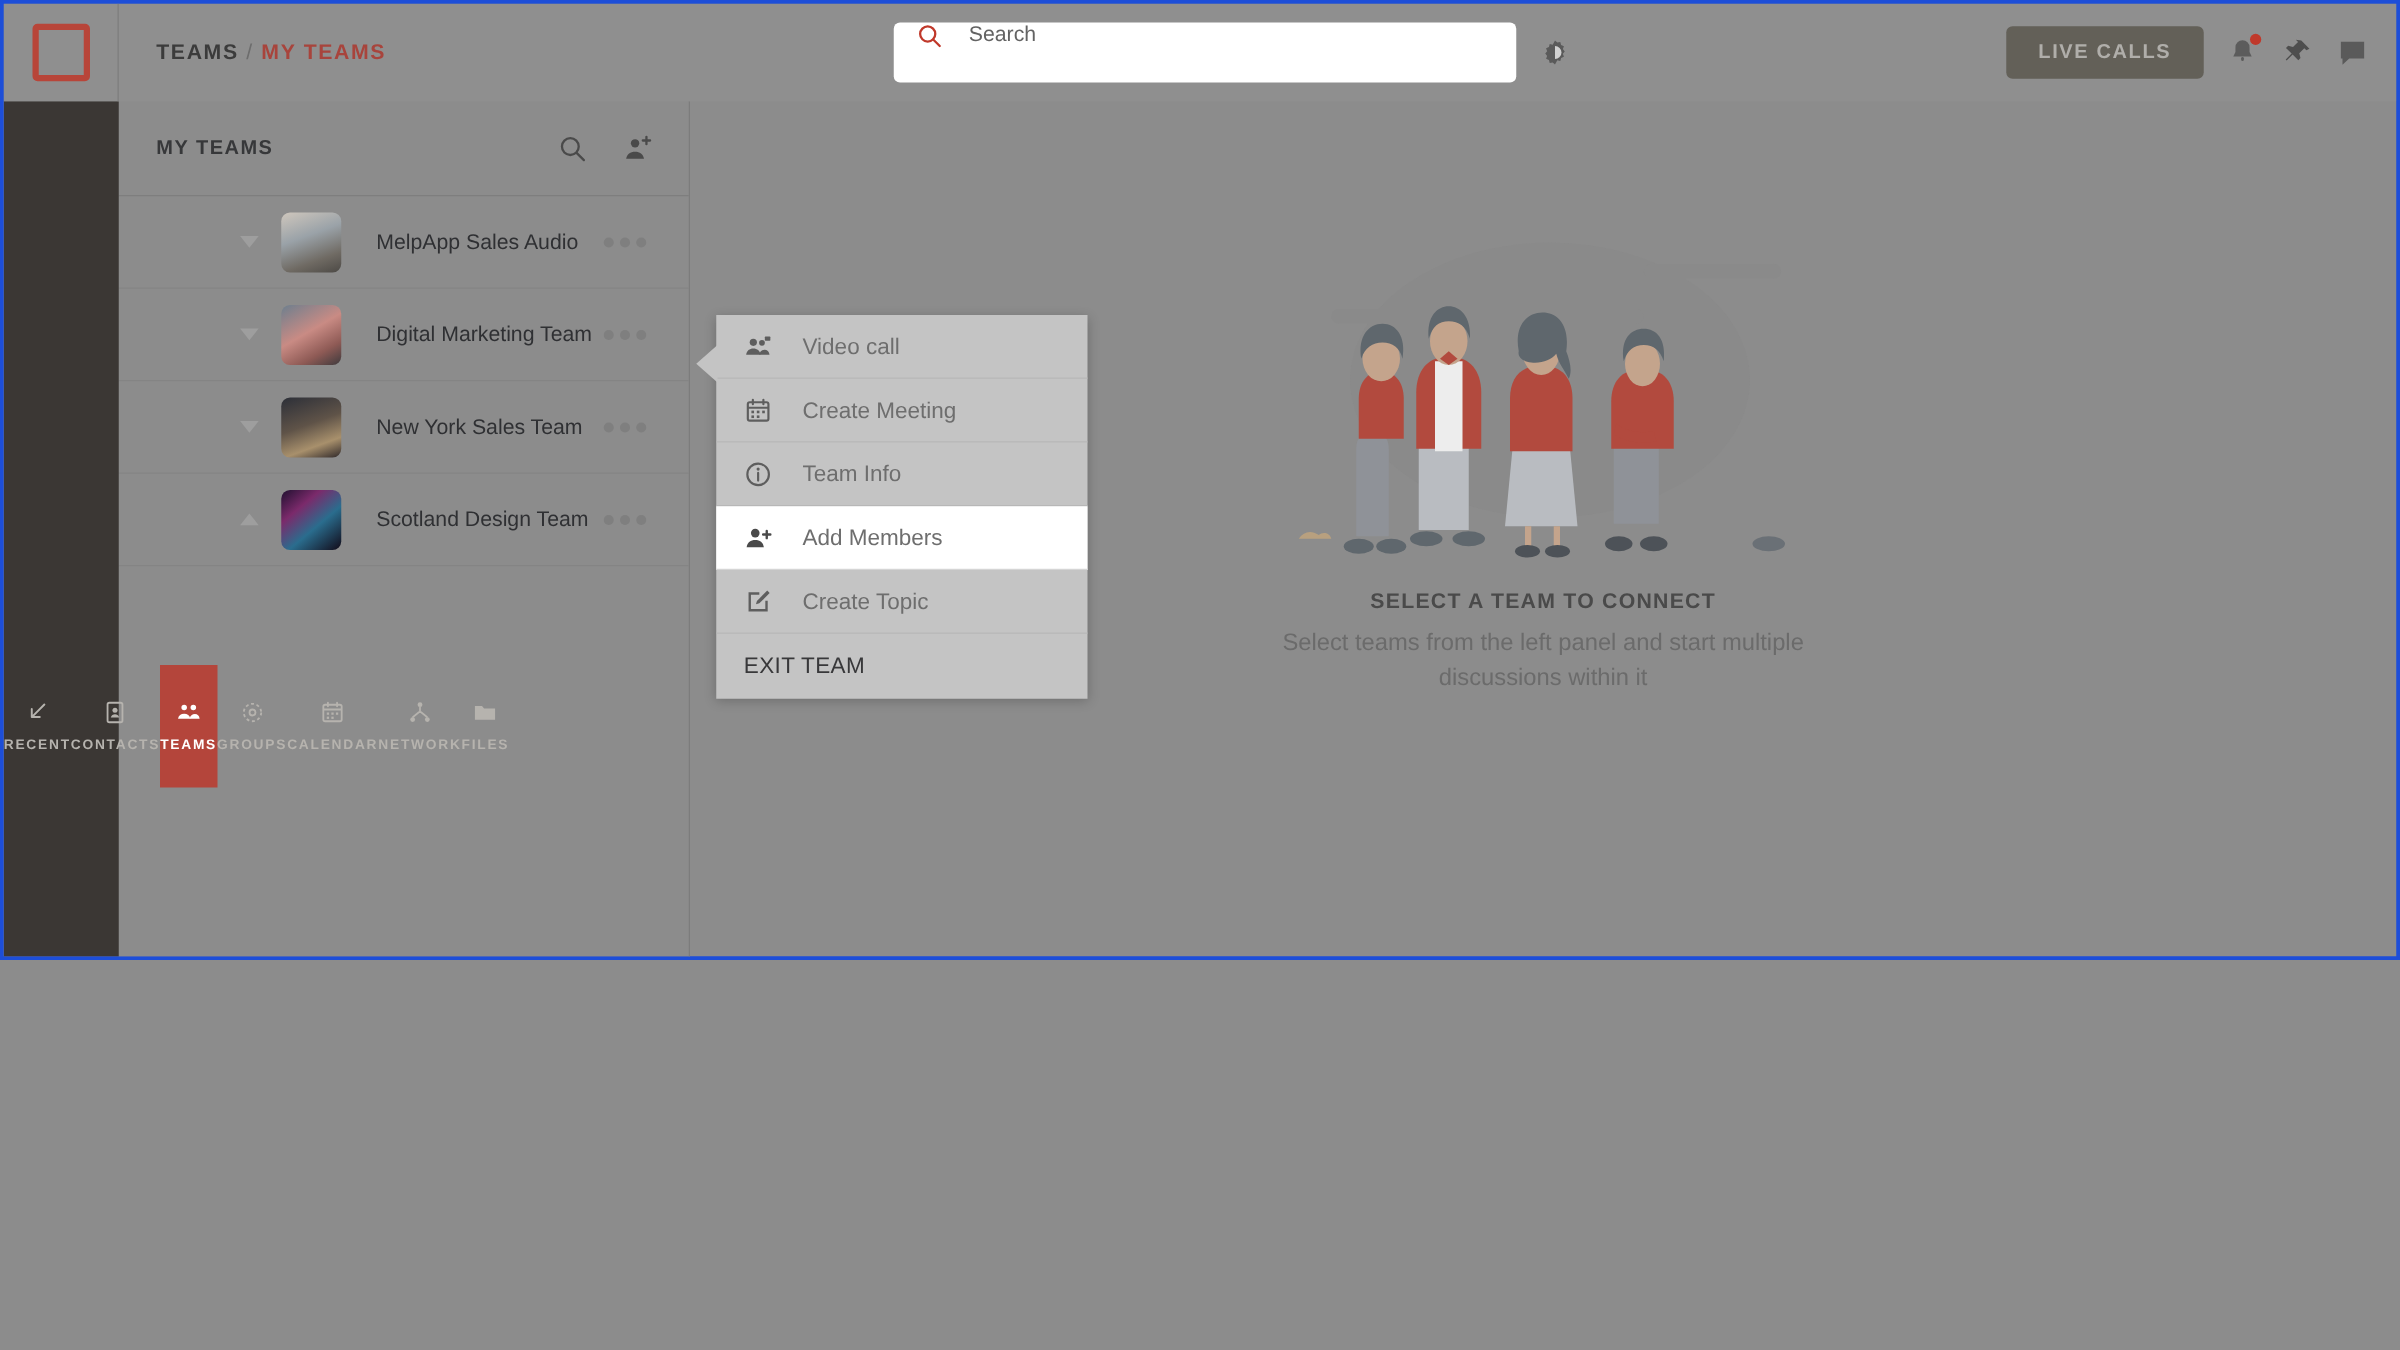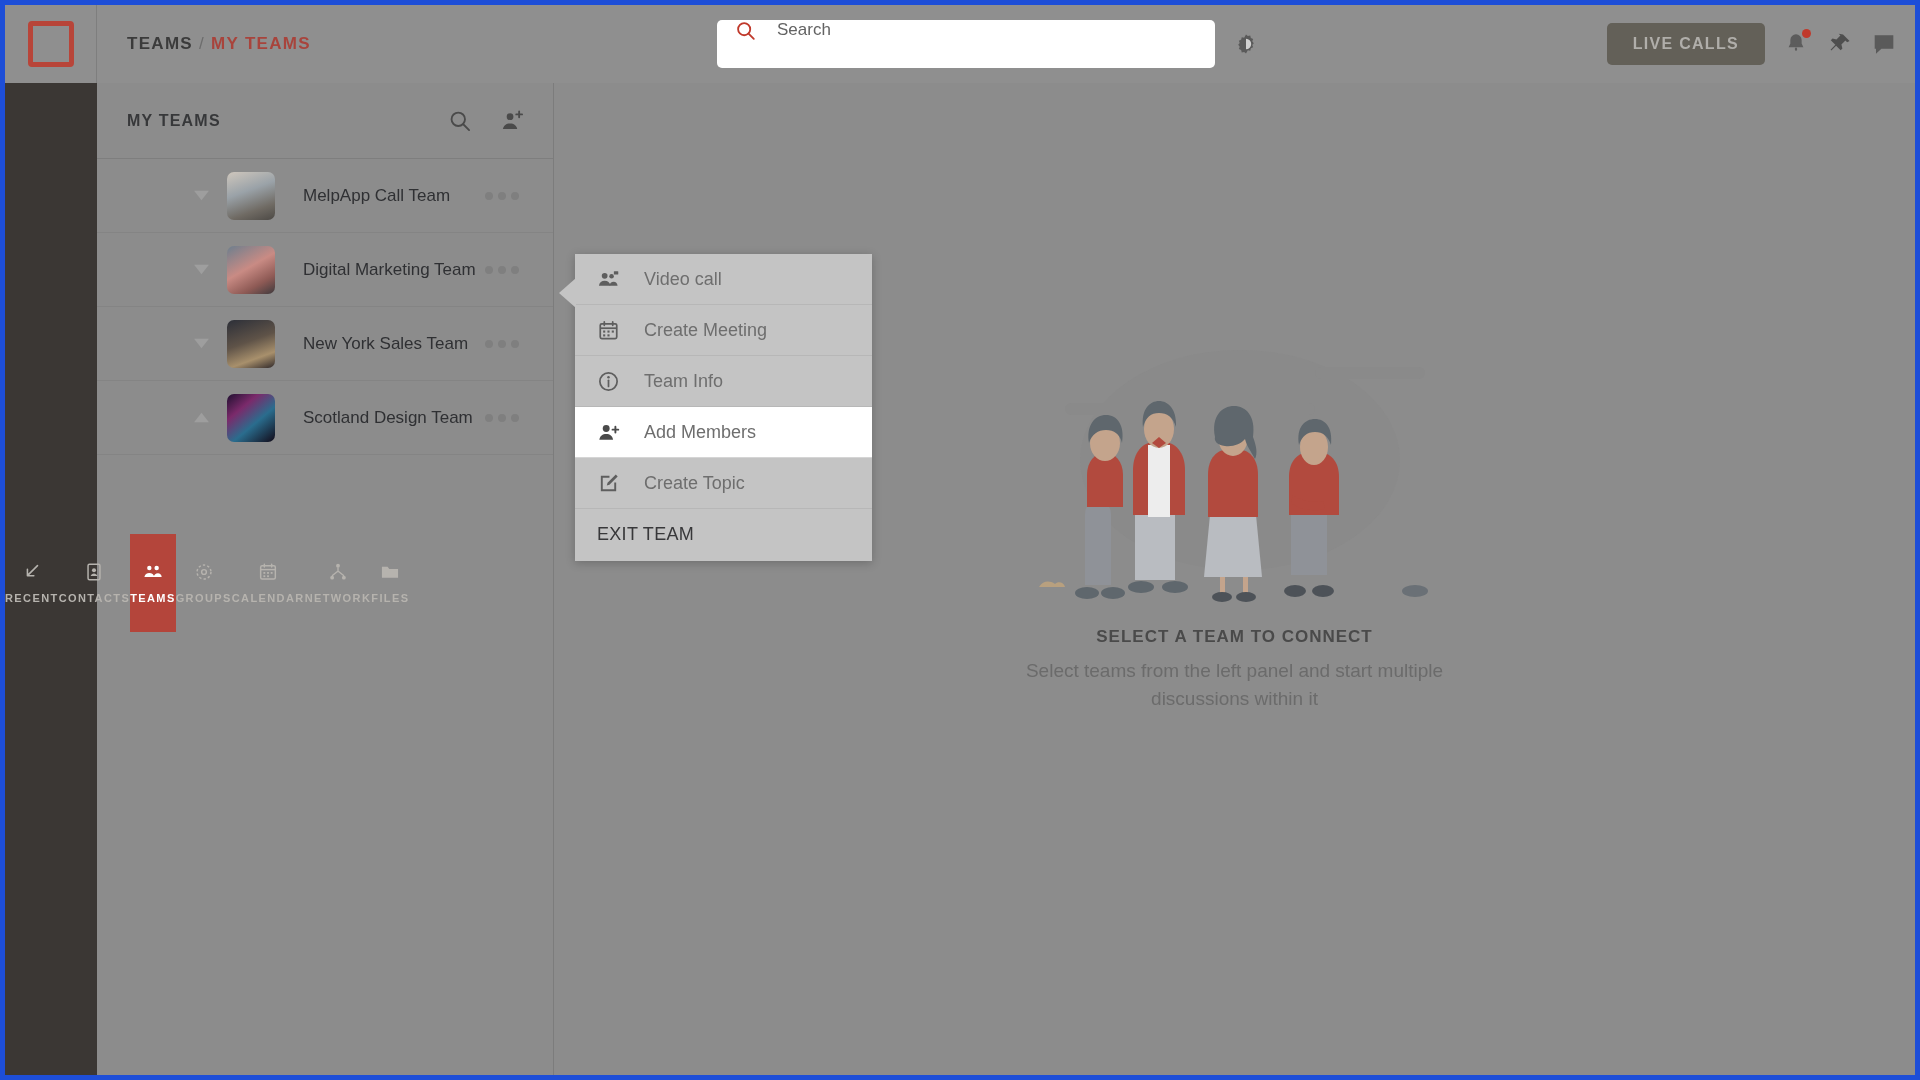--- a/index.html
+++ b/index.html
@@ -4,23 +4,23 @@
 <style>
   * { box-sizing: border-box; margin:0; padding:0; }
   html, body {
     width: 1920px; height: 1080px;
     background: #8c8c8c;
     font-family: "Liberation Sans", sans-serif;
     overflow: hidden;
   }
   #app {
     position: relative;
-    width: 1920px; height: 1080px;
+    width: 1920px; height: 768px;
     background: #8c8c8c;
-    border: 5px solid #1d4ed8;
+    border: 3px solid #1d4ed8;
     overflow: hidden;
   }
 
   
   .header {
     position: absolute; left: 0; top: 0;
     width: 1914px; height: 78px;
     background: #8f8f8f;
     display: flex; align-items: center;
     z-index: 5;
@@ -374,21 +374,21 @@
     </div>
 
 
     <div class="team-row">
       <div class="caret">
         <svg viewBox="0 0 18 14">
             <path d="M1 2h16L9 12z" fill="#9e9e9e"></path>
           </svg>
       </div>
       <div class="team-thumb tb2"></div>
-      <div class="team-name">MelpApp Call Team</div>
+      <div class="team-name">MelpApp Sales Audio</div>
       <div class="dots dark">
           <span></span>
           <span></span>
           <span></span>
         </div>
     </div>
 
     <div class="team-row">
       <div class="caret">
         <svg viewBox="0 0 18 14">

